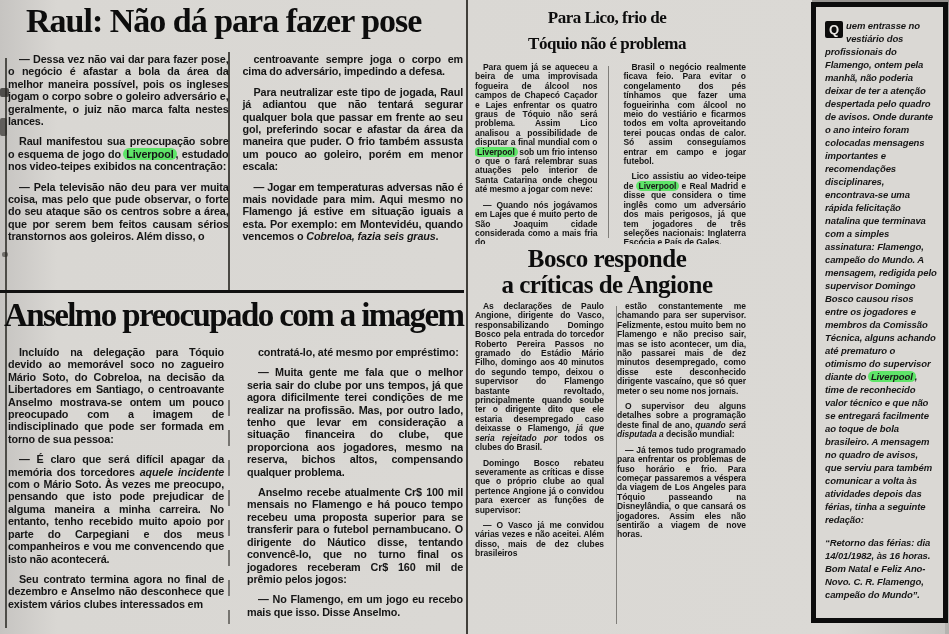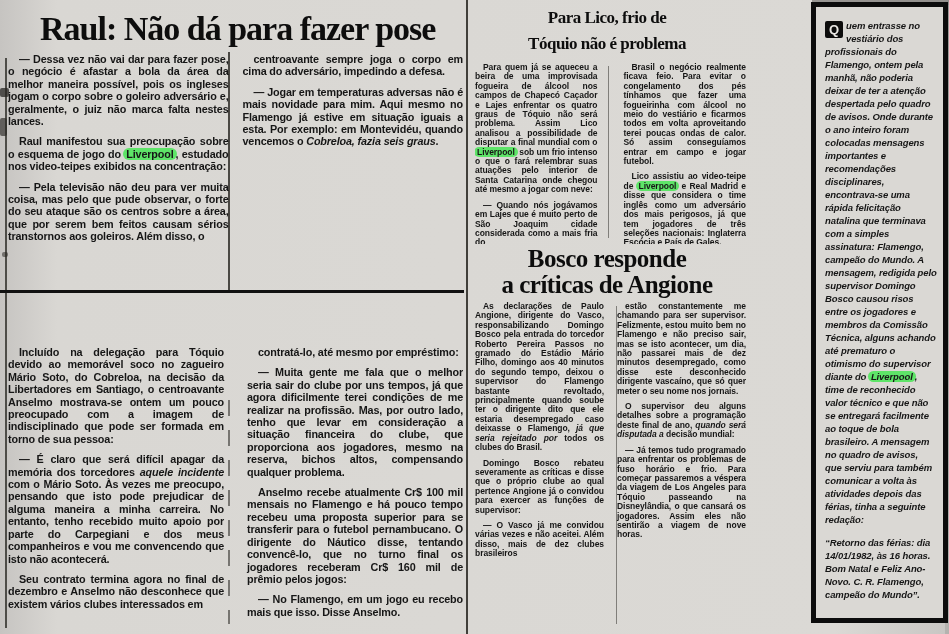--- a/index.html
+++ b/index.html
@@ -20,21 +20,21 @@
   
   .speck{position:absolute;background:#1d1b18;border-radius:2px;}
   #speck1{left:0;top:88px;width:9px;height:9px;opacity:.7;}
   #speck2{left:0;top:118px;width:7px;height:18px;opacity:.6;}
   #speck3{left:2px;top:252px;width:6px;height:5px;opacity:.5;}
   #noise-top-right{position:absolute;left:812px;top:0;width:137px;height:5px;background:#7a7875;opacity:.7;}
   #edge-right{position:absolute;right:0;top:0;width:4px;height:634px;
     background:linear-gradient(180deg,#8f8d8a,#b0aeab);opacity:.8;}
   
   .headline{position:absolute;font-family:"Liberation Serif",serif;font-weight:700;color:#0d0d0d;margin:0;}
-  #raul-h{left:40px;top:2px;width:436px;font-size:34px;letter-spacing:-1px;white-space:nowrap;margin-top:8px;}
+  #raul-h{left:26px;top:2px;width:436px;font-size:34px;letter-spacing:-1px;white-space:nowrap;}
   #anselmo-h{left:4px;top:297px;width:460px;font-size:33px;letter-spacing:-1.6px;white-space:nowrap;}
   #lico-h{left:468px;top:5px;width:278px;font-size:17px;line-height:26px;text-align:center;letter-spacing:-.5px;}
   #bosco-h{left:468px;top:246px;width:278px;font-size:25px;line-height:26px;text-align:center;letter-spacing:-.5px;}
   
   .cols{position:absolute;display:flex;overflow:hidden;}
   .col{flex:1;}
   .col p{margin:0 0 8px;text-align:justify;text-indent:11px;font-weight:700;}
   .body-lg{font-size:10.8px;line-height:12.4px;letter-spacing:-.15px;}
   .body-sm{font-size:8.5px;line-height:9.4px;letter-spacing:-.05px;}
   .body-sm .col p{margin:0 0 6px;text-indent:8px;}
@@ -73,24 +73,26 @@
 
   <h1 class="headline" id="raul-h">Raul: Não dá para fazer pose</h1>
   <div class="cols body-lg" id="raul-cols">
     <div class="col">
         <p>— Dessa vez não vai dar para fazer pose, o negócio é afastar a bola da área da melhor maneira possível, pois os ingleses jogam o corpo sobre o goleiro adversário e, geralmente, o juiz não marca falta nestes lances.</p>
         <p>Raul manifestou sua preocupação sobre o esquema de jogo do <span class="hl">Liverpool</span>, estudado nos video-teipes exibidos na concentração:</p>
         <p>— Pela televisão não deu para ver muita coisa, mas pelo que pude observar, o forte do seu ataque são os centros sobre a área, que por serem bem feitos causam sérios transtornos aos goleiros. Além disso, o</p>
       </div>
     <div class="col">
         <p>centroavante sempre joga o corpo em cima do adversário, impedindo a defesa.</p>
+        <p>Para neutralizar este tipo de jogada, Raul já adiantou que não tentará segurar qualquer bola que passar em frente ao seu gol, preferindo socar e afastar da área da maneira que puder. O frio também assusta um pouco ao goleiro, porém em menor escala:</p>
         <p>— Jogar em temperaturas adversas não é mais novidade para mim. Aqui mesmo no Flamengo já estive em situação iguais a esta. Por exemplo: em Montevidéu, quando vencemos o <em>Cobreloa, fazia seis graus</em>.</p>
       </div>
   </div>
 
+  <h1 class="headline" id="anselmo-h">Anselmo preocupado com a imagem</h1>
   <div class="cols body-lg" id="anselmo-cols">
     <div class="col">
         <p>Incluído na delegação para Tóquio devido ao memorável soco no zagueiro Mário Soto, do Cobreloa, na decisão da Libertadores em Santiago, o centroavante Anselmo mostrava-se ontem um pouco preocupado com a imagem de indisciplinado que pode ser formada em torno de sua pessoa:</p>
         <p>— É claro que será difícil apagar da memória dos torcedores <em>aquele incidente</em> com o Mário Soto. Às vezes me preocupo, pensando que isto pode prejudicar de alguma maneira a minha carreira. No entanto, tenho recebido muito apoio por parte do Carpegiani e dos meus companheiros e vou me convencendo que isto não acontecerá.</p>
         <p>Seu contrato termina agora no final de dezembro e Anselmo não desconhece que existem vários clubes interessados em</p>
       </div>
     <div class="col">
         <p>contratá-lo, até mesmo por empréstimo:</p>
         <p>— Muita gente me fala que o melhor seria sair do clube por uns tempos, já que agora dificilmente terei condições de me realizar na profissão. Mas, por outro lado, tenho que levar em consideração a situação financeira do clube, que proporciona aos jogadores, mesmo na reserva, bichos altos, compensando qualquer problema.</p>
         <p>Anselmo recebe atualmente Cr$ 100 mil mensais no Flamengo e há pouco tempo recebeu uma proposta superior para se transferir para o futebol pernambucano. O dirigente do Náutico disse, tentando convencê-lo, que no turno final os jogadores receberam Cr$ 160 mil de prêmio pelos jogos:</p>

